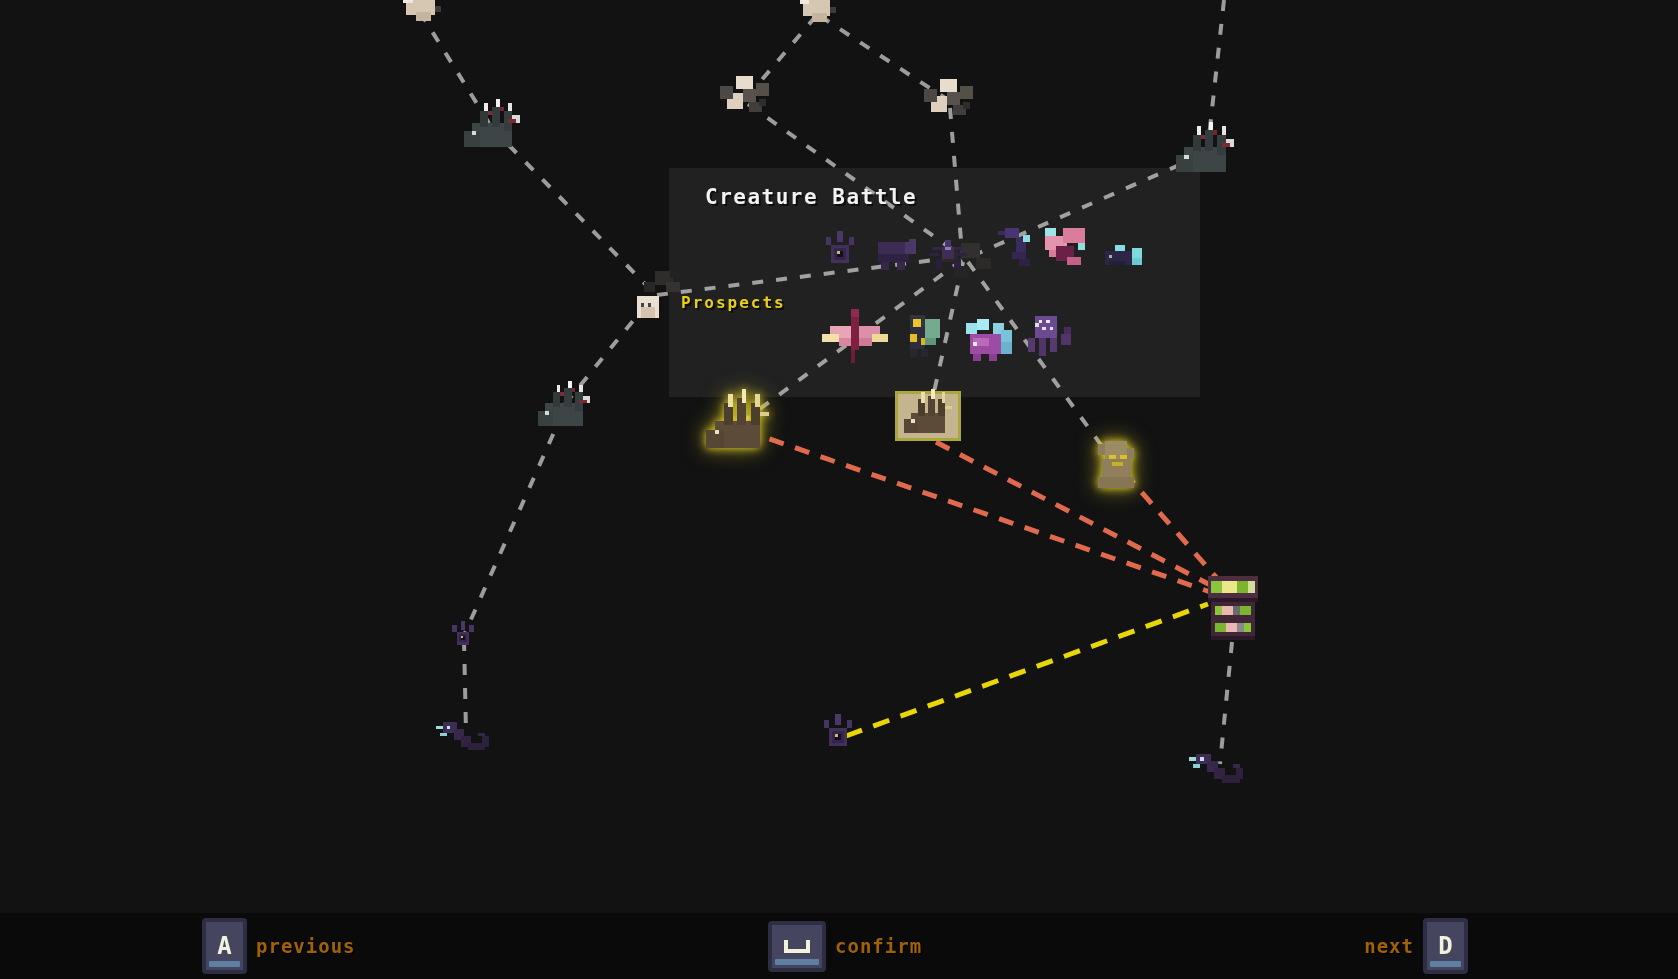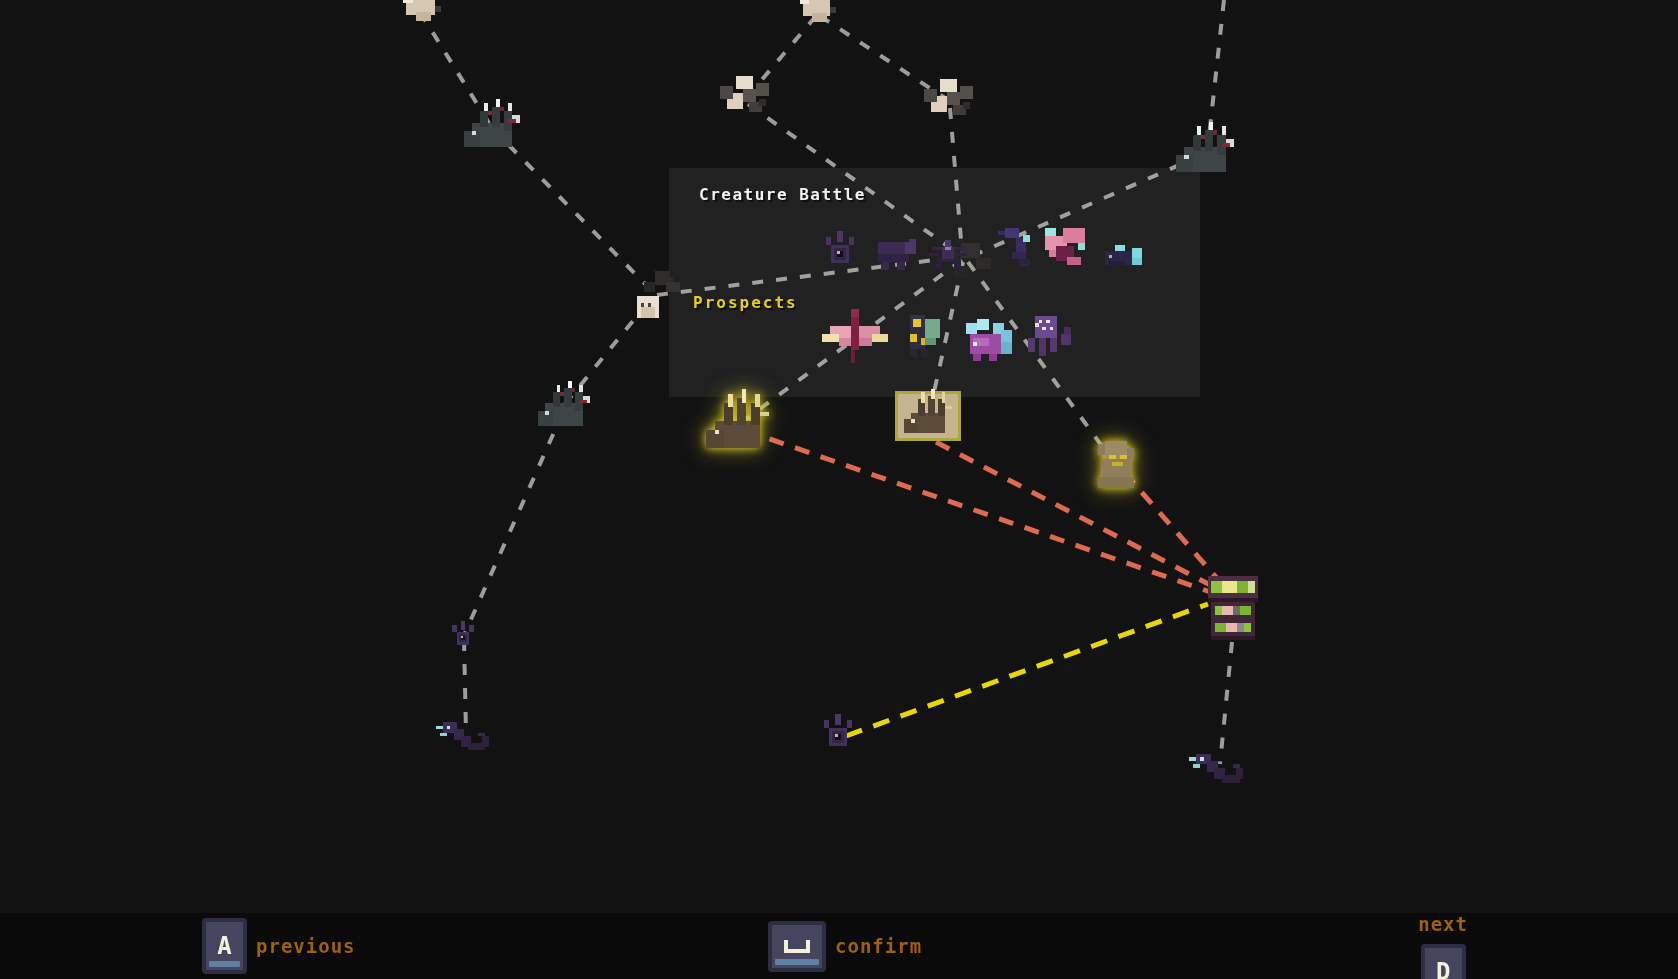--- a/index.html
+++ b/index.html
@@ -17,26 +17,26 @@
   #nodes{position:absolute;left:0;top:0;width:1678px;height:979px;z-index:3;pointer-events:none;}
   .node{position:absolute;display:flex;align-items:center;justify-content:center;pointer-events:auto;}
   .node svg{display:block;width:100%;height:100%;}
   .glow{filter:drop-shadow(0 0 4px rgba(228,212,40,.95)) drop-shadow(0 0 10px rgba(228,212,40,.55));}
   .sel{background:var(--selbg);border:3px solid var(--selborder);}
   .panel{
     position:absolute;left:669px;top:168px;width:531px;height:229px;
     background:var(--panel-bg);z-index:2;
   }
   .panel-title{
-    position:absolute;left:30px;top:17px;
-    font-weight:bold;font-size:16px;letter-spacing:1.5px;color:var(--title);
+    position:absolute;left:36px;top:17px;
+    font-weight:bold;font-size:21px;letter-spacing:1.5px;color:var(--title);
     text-shadow:2px 2px 0 rgba(0,0,0,.6);white-space:nowrap;
   }
   .prospects-label{
-    position:absolute;left:24px;top:125px;
+    position:absolute;left:12px;top:125px;
     font-weight:bold;font-size:16px;letter-spacing:2px;color:var(--prospects);
     text-shadow:2px 2px 0 rgba(0,0,0,.6);white-space:nowrap;
   }
   #panel-creatures{position:absolute;left:0;top:0;width:1678px;height:979px;z-index:4;pointer-events:none;}
   .footer{
     position:absolute;left:0;bottom:0;width:1678px;height:66px;
     background:var(--footer-bg);z-index:5;
   }
   .hint{position:absolute;display:flex;align-items:center;gap:9px;height:66px;top:0;}
   .hint-label{
@@ -49,21 +49,21 @@
     display:flex;align-items:center;justify-content:center;
     color:#f2f2dc;font-weight:bold;font-size:24px;
   }
   .keycap .stripe{
     position:absolute;left:3px;right:3px;bottom:3px;height:6px;
     background:#5e80a2;border-radius:1px;
   }
   .keycap.wide{width:58px;height:51px;}
   .hint-prev{left:202px;}
   .hint-confirm{left:768px;text-align:right;}
-  .hint-next{right:210px;flex-direction:column;}
+  .hint-next{right:210px;flex-direction:row;}
 </style>
 </head>
 <body>
 
 <svg id="edges" width="1678" height="979">
     <line x1="420" y1="12" x2="492" y2="128" stroke="#9c9c9c" stroke-width="4" stroke-dasharray="11 13"></line>
     <line x1="492" y1="128" x2="652" y2="291" stroke="#9c9c9c" stroke-width="4" stroke-dasharray="11 13"></line>
     <line x1="565" y1="404" x2="650" y2="300" stroke="#9c9c9c" stroke-width="4" stroke-dasharray="11 13"></line>
     <line x1="657" y1="295" x2="958" y2="257" stroke="#9c9c9c" stroke-width="4" stroke-dasharray="11 13"></line>
     <line x1="816" y1="16" x2="748" y2="96" stroke="#9c9c9c" stroke-width="4" stroke-dasharray="11 13"></line>

